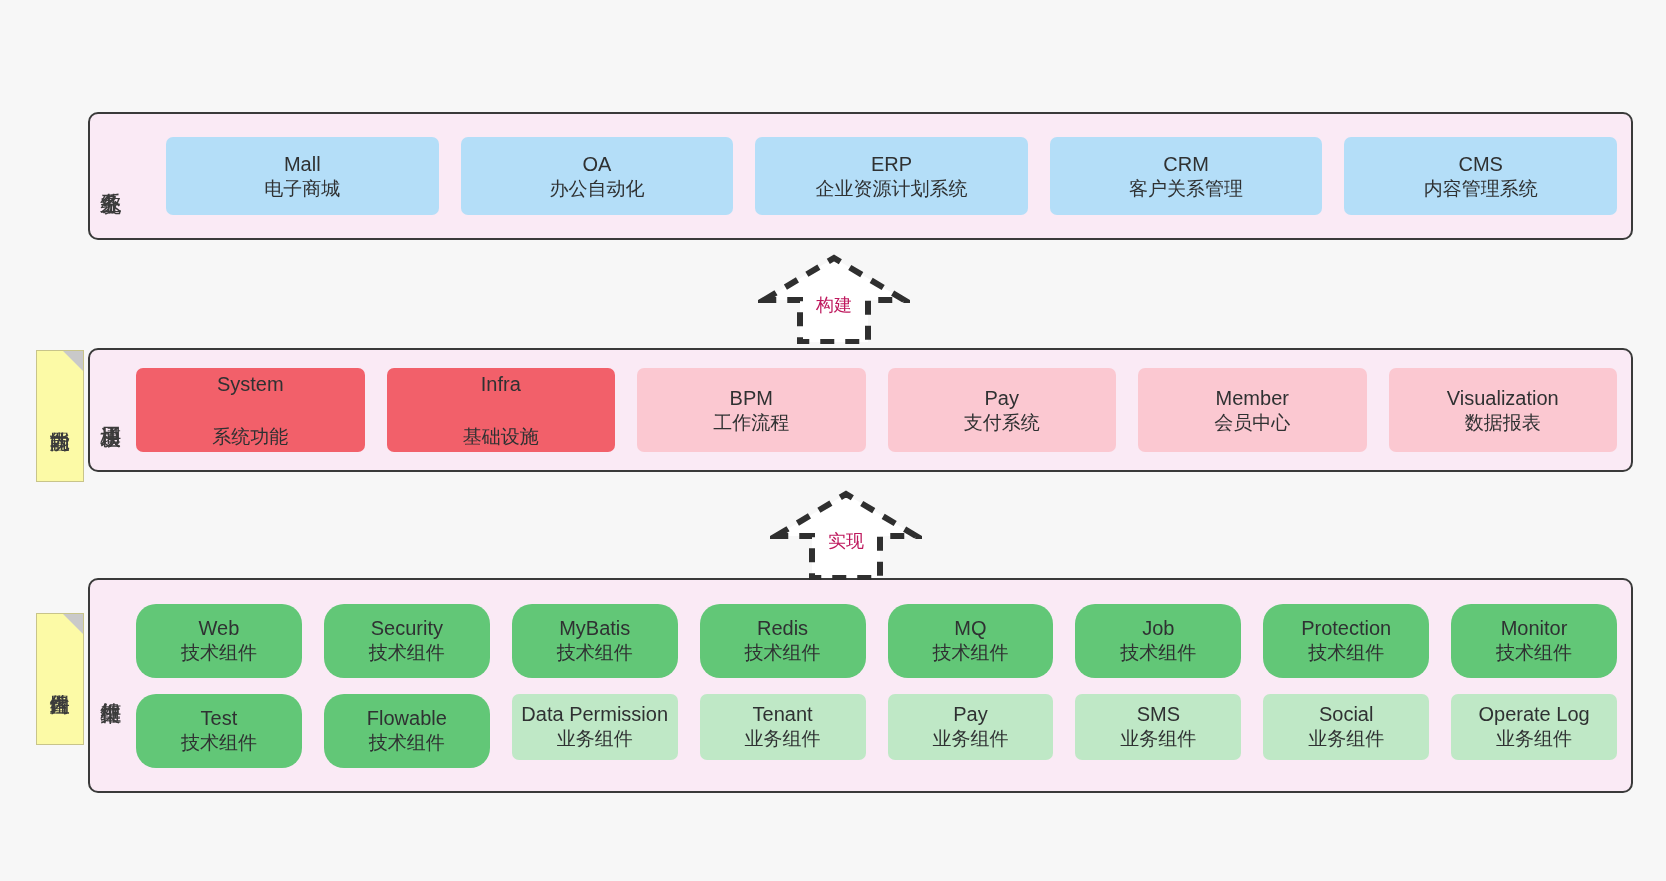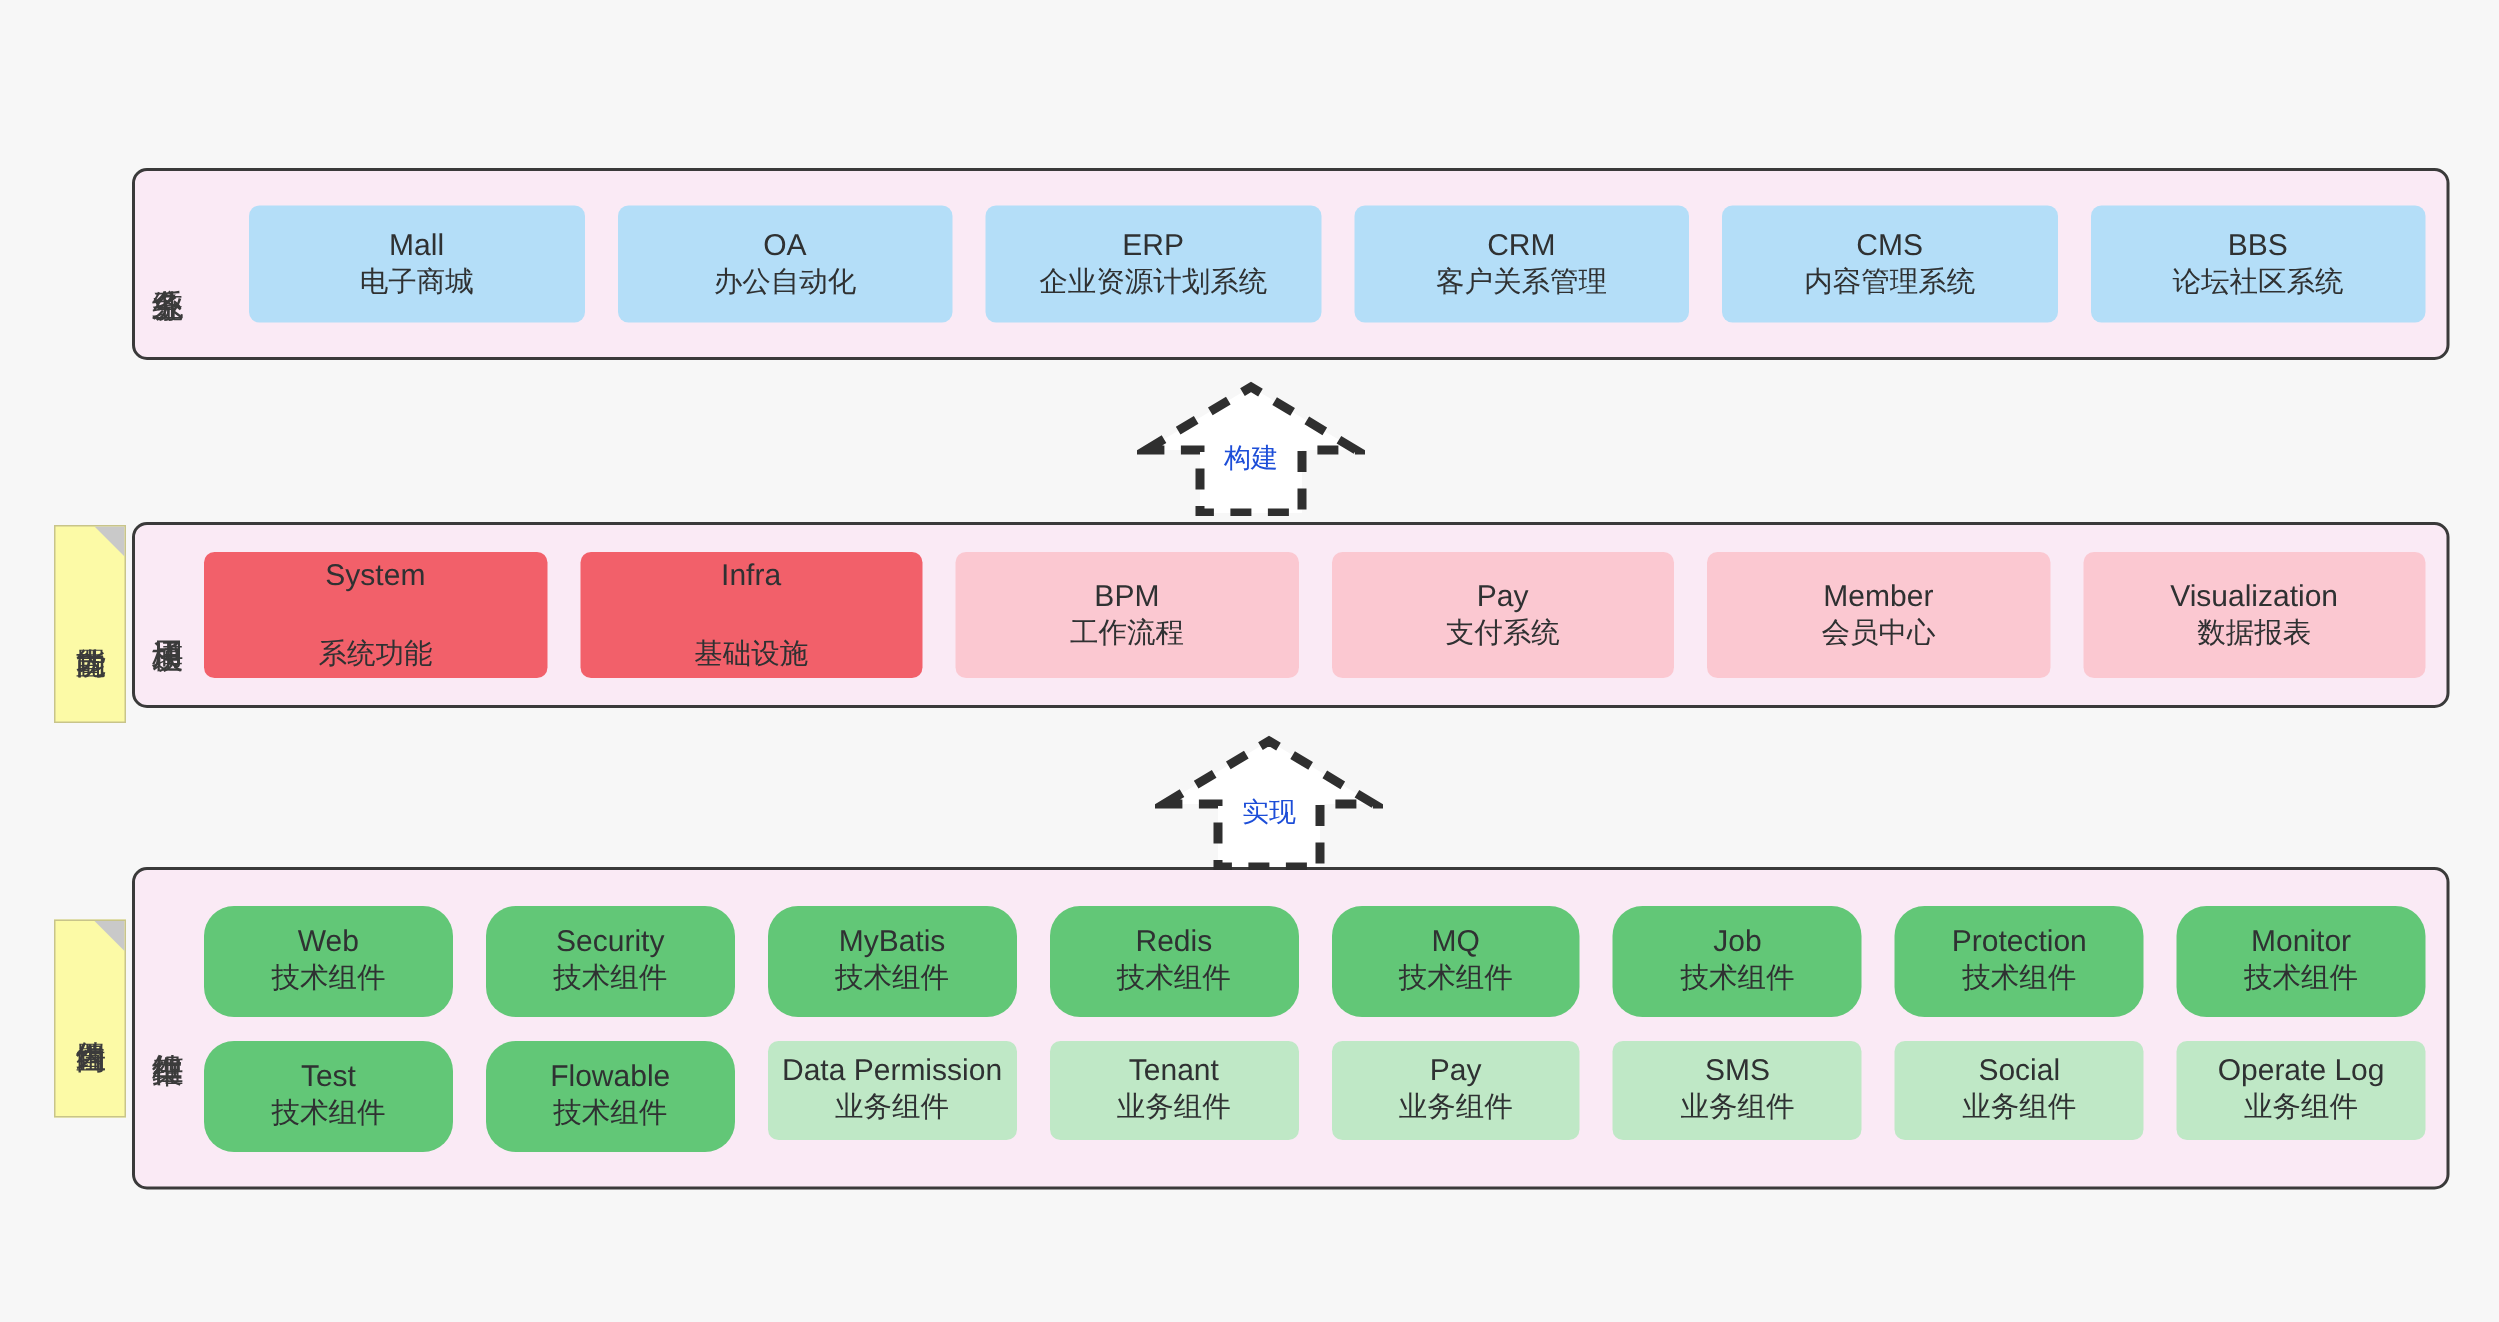--- a/index.html
+++ b/index.html
@@ -133,21 +133,21 @@
   #tag-framework { left: 36px; top: 613px; height: 132px; }
 
   
   .arrow {
     position: absolute;
     z-index: 2;
   }
   .arrow .label {
     position: absolute;
     font-size: 18px;
-    color: #1d4ed8;
+    color: #be185d;
     background: transparent;
     white-space: nowrap;
     user-select: none;
   }
   #arrow-build   { left: 758px; top: 252px; width: 152px; height: 92px; }
   #arrow-build .label   { left: 58px; top: 41px; }
   #arrow-impl    { left: 770px; top: 488px; width: 152px; height: 92px; }
   #arrow-impl .label    { left: 58px; top: 41px; }
 </style>
 </head>
@@ -172,24 +172,20 @@
           <span class="cn">企业资源计划系统</span>
         </div>
         <div class="box biz">
           <span class="en">CRM</span>
           <span class="cn">客户关系管理</span>
         </div>
         <div class="box biz">
           <span class="en">CMS</span>
           <span class="cn">内容管理系统</span>
         </div>
-        <div class="box biz">
-          <span class="en">BBS</span>
-          <span class="cn">论坛社区系统</span>
-        </div>
       </div>
     </div>
   </div>
 
   <div class="arrow" id="arrow-build">
     <svg width="152" height="92" viewBox="0 0 152 92">
       <path d="M 6 48 L 76 6 L 146 48 L 110 48 L 110 90 L 42 90 L 42 48 Z" fill="#ffffff" stroke="#2f2f2f" stroke-width="6" stroke-dasharray="14,11" stroke-linejoin="miter"></path>
     </svg>
     <span class="label">构建</span>
   </div>

